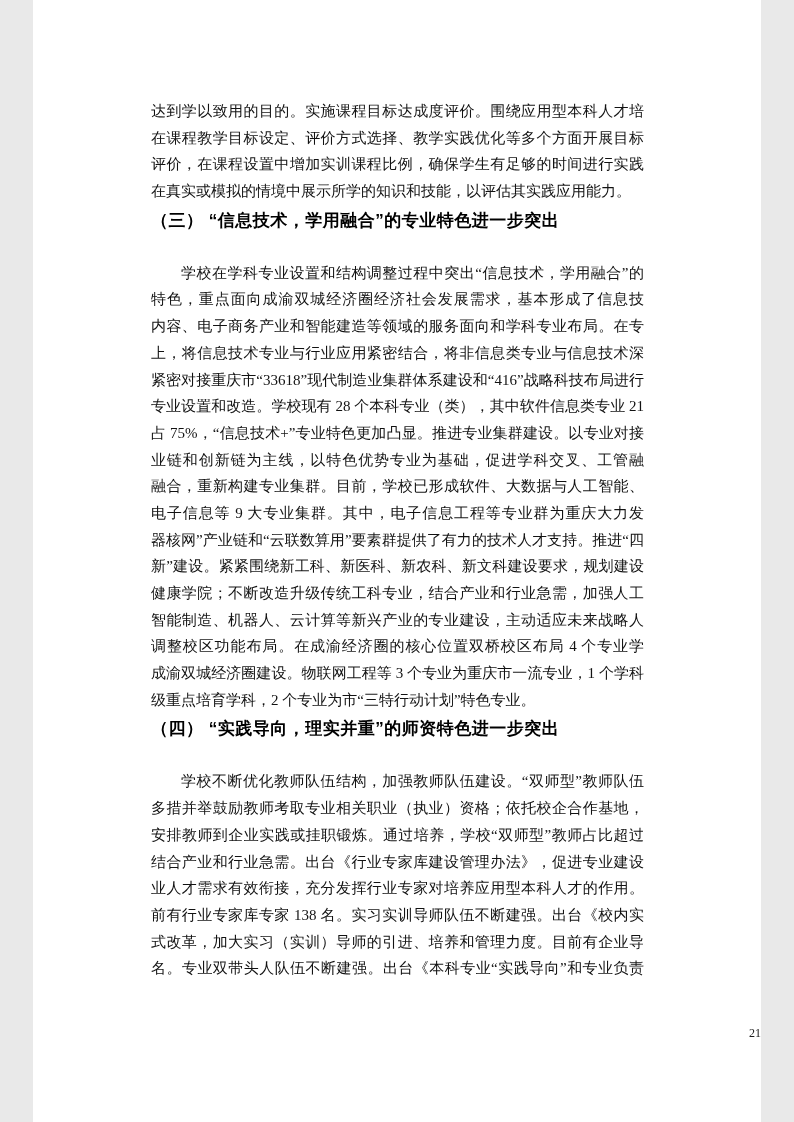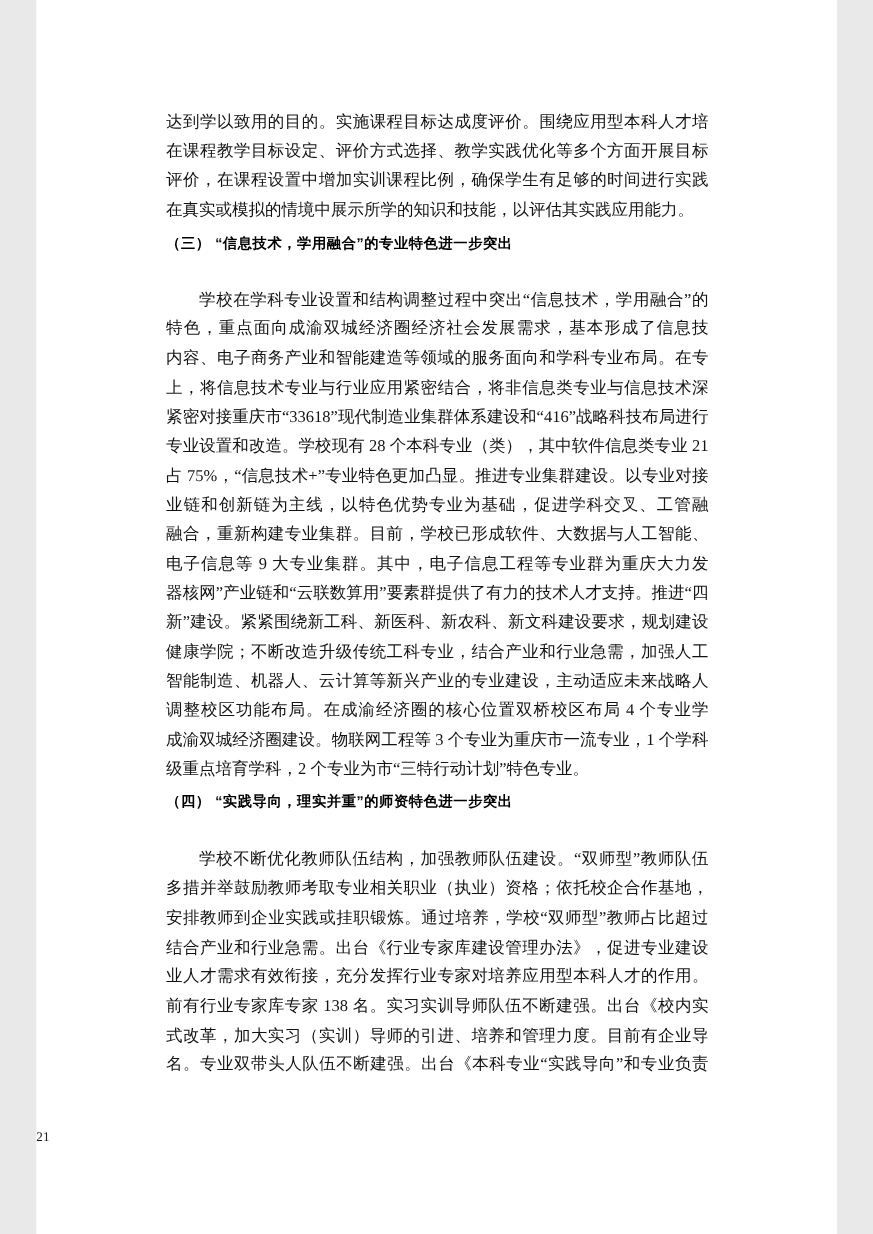--- a/index.html
+++ b/index.html
@@ -29,32 +29,32 @@
     white-space: normal;
     text-align: justify;
     text-align-last: justify;
     text-justify: inter-character;
   }
   .line.flush { text-align-last: left; }
   .line.indent { text-indent: 30px; margin-top: 25px; }
   .heading {
     font-family: "Liberation Sans", "DejaVu Sans", sans-serif;
     font-weight: bold;
-    font-size: 13px;
+    font-size: 17px;
     line-height: 28px;
     margin: 2px 0 12px 0;
     color: #000000;
     letter-spacing: 0.5px;
   }
   .page-number {
     position: absolute;
     top: 1026px;
     left: 0;
     width: 100%;
-    text-align: left;
+    text-align: right;
     font-size: 12px;
     color: #1a1a1a;
     font-family: "Liberation Serif", "DejaVu Serif", serif;
   }
 </style>
 </head>
 <body>
 
 <div class="page">
   <main class="content" id="doc-content">

